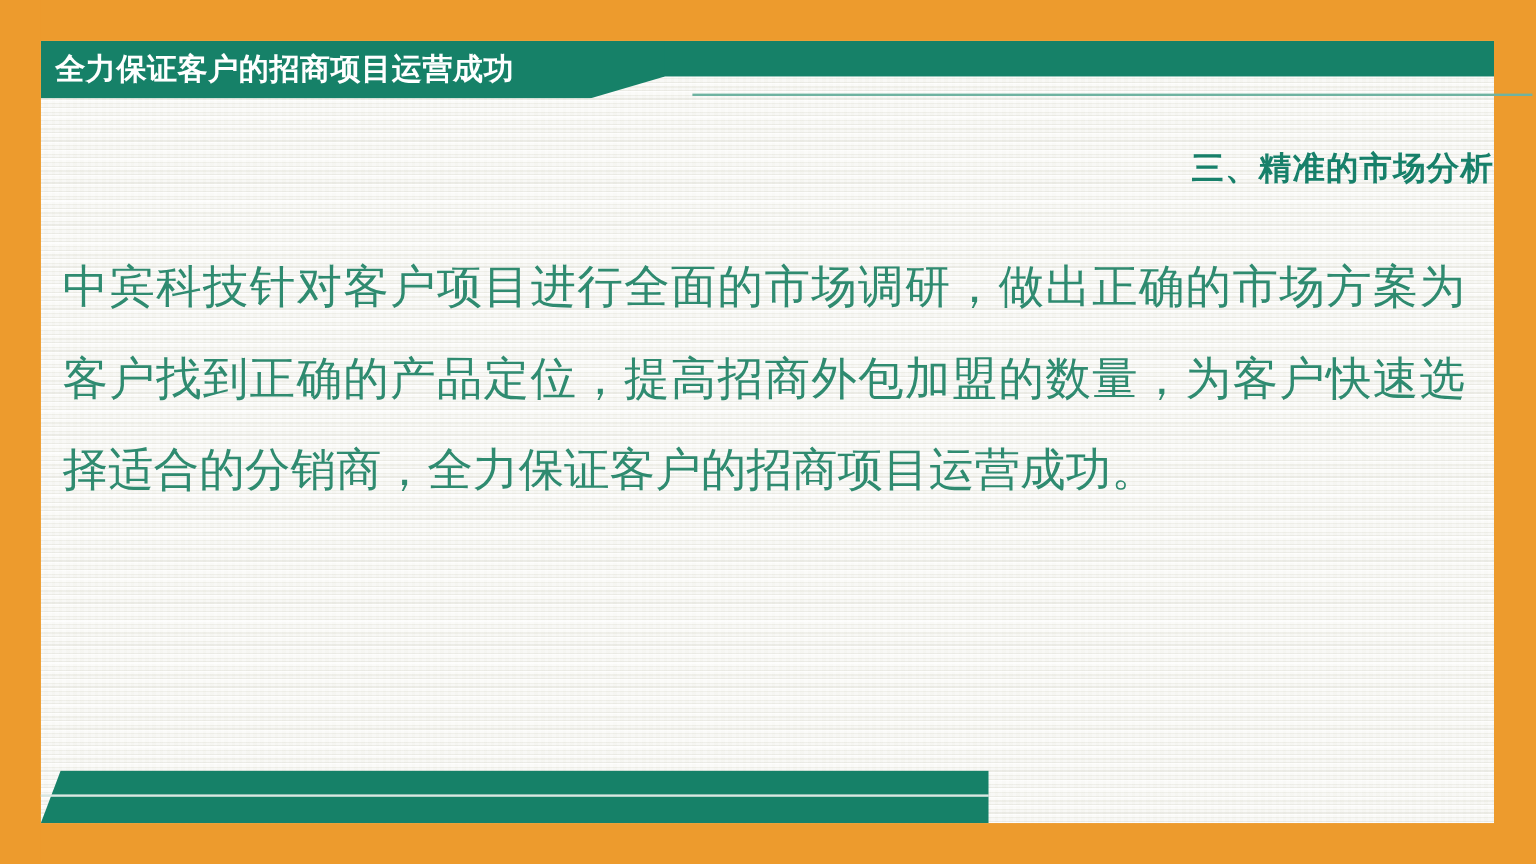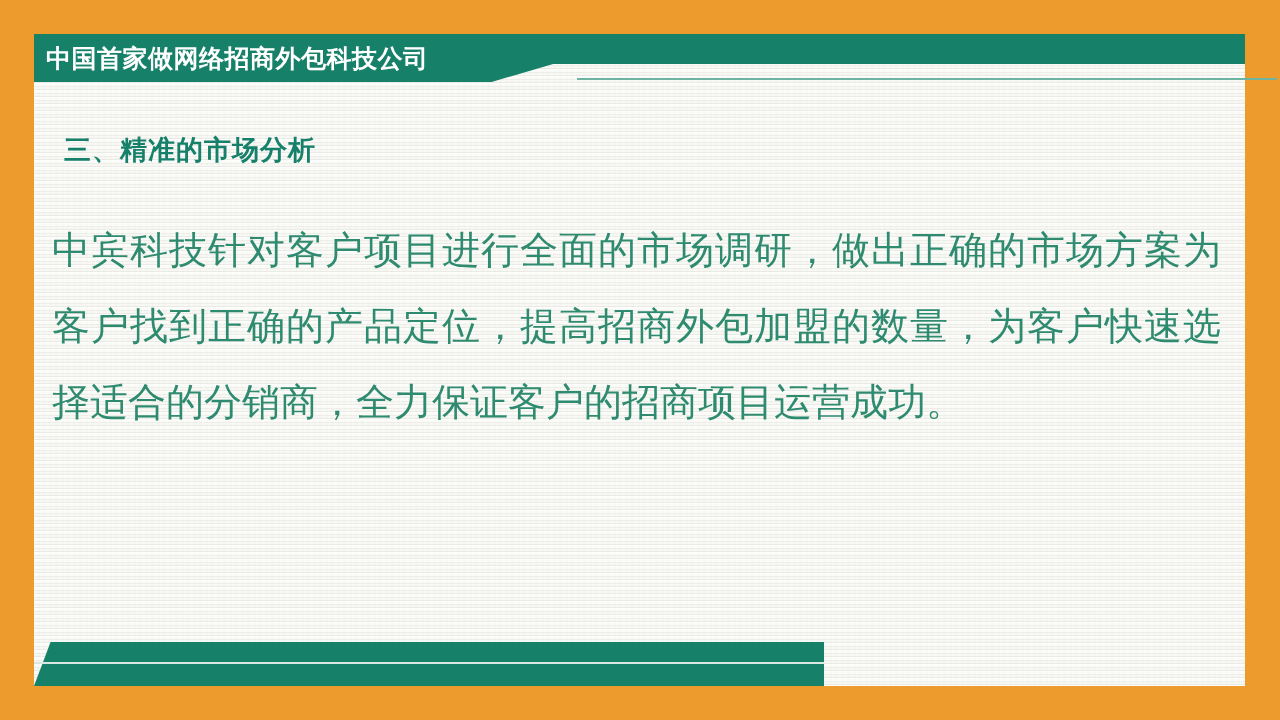--- a/index.html
+++ b/index.html
@@ -115,27 +115,28 @@
   
   .content {
     position: absolute;
     left: 34px;
     top: 100px;
     width: 1211px;
   }
 
   .section-heading {
     margin: 0 0 0 30px;
-    padding-top: 32px;
+    padding-top: 22px;
     color: #17806a;
     font-size: 27px;
     font-weight: bold;
     letter-spacing: 1px;
     font-family: "Liberation Sans", "DejaVu Sans", sans-serif;
     white-space: nowrap;
+    text-align: right;
   }
 
   .body-text {
     margin: 44px 24px 0 18px;
     color: #2f8b70;
     font-size: 38px;
     line-height: 76px;
     text-align: justify;
     text-justify: inter-character;
     font-family: "Liberation Serif", "DejaVu Serif", serif;
@@ -199,21 +200,21 @@
   <div class="paper"></div>
 
   <div class="frame-top"></div>
   <div class="frame-bottom"></div>
   <div class="frame-left"></div>
   <div class="frame-right"></div>
 
   <div class="header-wrap">
     <div class="header-strip"></div>
     <div class="header-block">
-      <div class="header-title">中国首家做网络招商外包科技公司</div>
+      <div class="header-title">全力保证客户的招商项目运营成功</div>
     </div>
     <div class="header-rule"></div>
   </div>
 
   <div class="content">
     <h2 class="section-heading">三、精准的市场分析</h2>
     <p class="body-text">中宾科技针对客户项目进行全面的市场调研，做出正确的市场方案为客户找到正确的产品定位，提高招商外包加盟的数量，为客户快速选择适合的分销商，全力保证客户的招商项目运营成功。</p>
   </div>
 
   <div class="footer-wrap">

